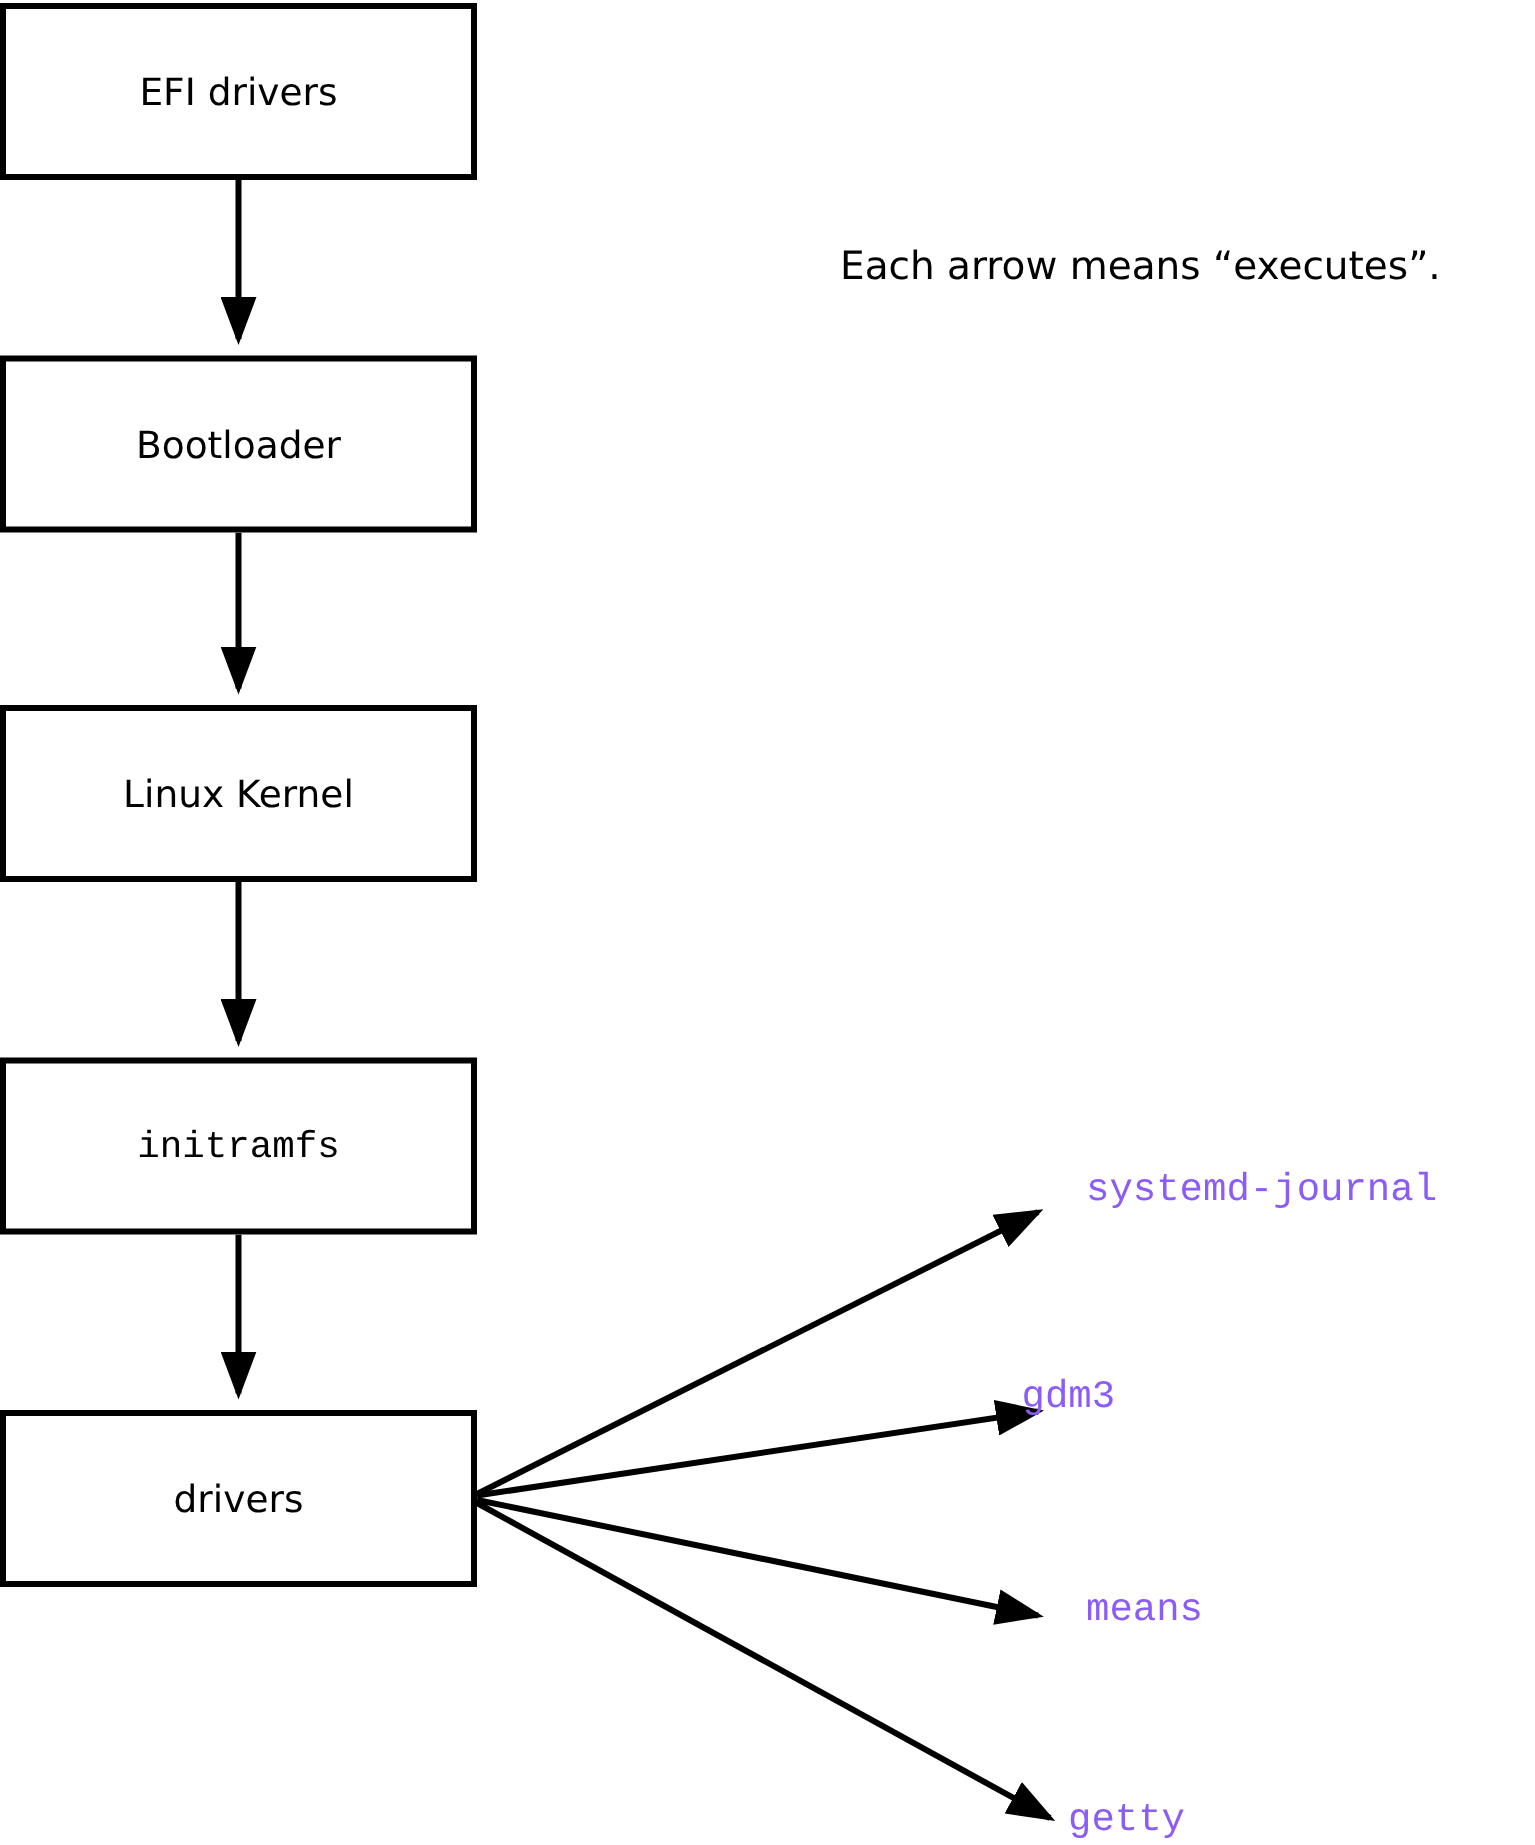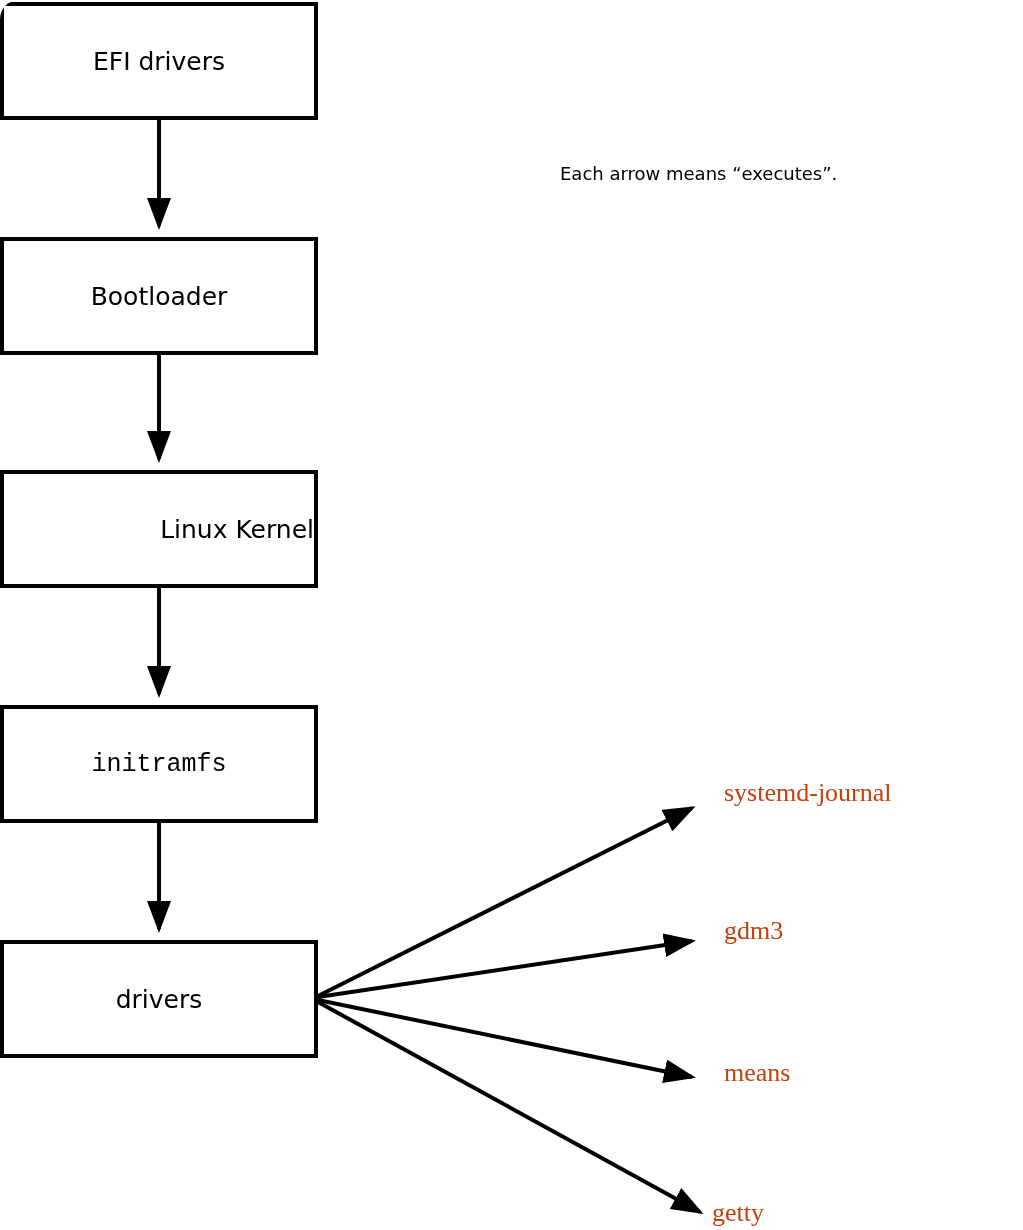--- a/index.html
+++ b/index.html
@@ -6,21 +6,20 @@
   html, body {
     background: #ffffff;
     font-family: "DejaVu Sans", "Liberation Sans", sans-serif;
   }
   .canvas {
     position: relative;
     width: 1023px;
     height: 1230px;
     background: #ffffff;
     overflow: hidden;
-    border-radius: 19px;
   }
   .arrow-layer {
     position: absolute;
     top: 0; left: 0;
     width: 1023px;
     height: 1230px;
   }
   .node-box {
     position: absolute;
     left: 0;
@@ -31,33 +30,33 @@
     display: flex;
     align-items: center;
     justify-content: center;
     font-size: 25px;
     color: #000000;
   }
   .annotation {
     position: absolute;
     left: 560px;
     top: 163px;
-    font-size: 18px;
+    font-size: 26px;
     color: #000000;
     white-space: nowrap;
   }
   .target-label {
     position: absolute;
-    font-family: Liberation Serif, serif;
+    font-family: Liberation Mono, monospace;
     font-size: 26px;
-    color: #c2410c;
+    color: #8b5cf6;
     white-space: nowrap;
   }
   .target-journal { left: 724px; top: 778px; }
-  .target-gdm3    { left: 724px; top: 916px; }
+  .target-gdm3    { left: 681px; top: 916px; }
   .target-getty   { left: 724px; top: 1058px; }
   .target-sshd    { left: 712px; top: 1198px; }
 </style>
 </head>
 <body>
 
 <div class="canvas">
 
   <svg class="arrow-layer" width="1023" height="1230" viewBox="0 0 1023 1230" aria-hidden="true">
     <defs>
@@ -82,21 +81,21 @@
   </svg>
 
   <div class="node-box" style="top: 2px;">
     <span>EFI drivers</span>
   </div>
 
   <div class="node-box" style="top: 237px;">
     <span>Bootloader</span>
   </div>
 
-  <div class="node-box" style="top: 470px; justify-content: flex-end;">
+  <div class="node-box" style="top: 470px;">
     <span>Linux Kernel</span>
   </div>
 
   <div class="node-box" style="top: 705px; font-family: Liberation Mono, monospace;">
     <span>initramfs</span>
   </div>
 
   <div class="node-box" style="top: 940px;">
     <span>drivers</span>
   </div>

